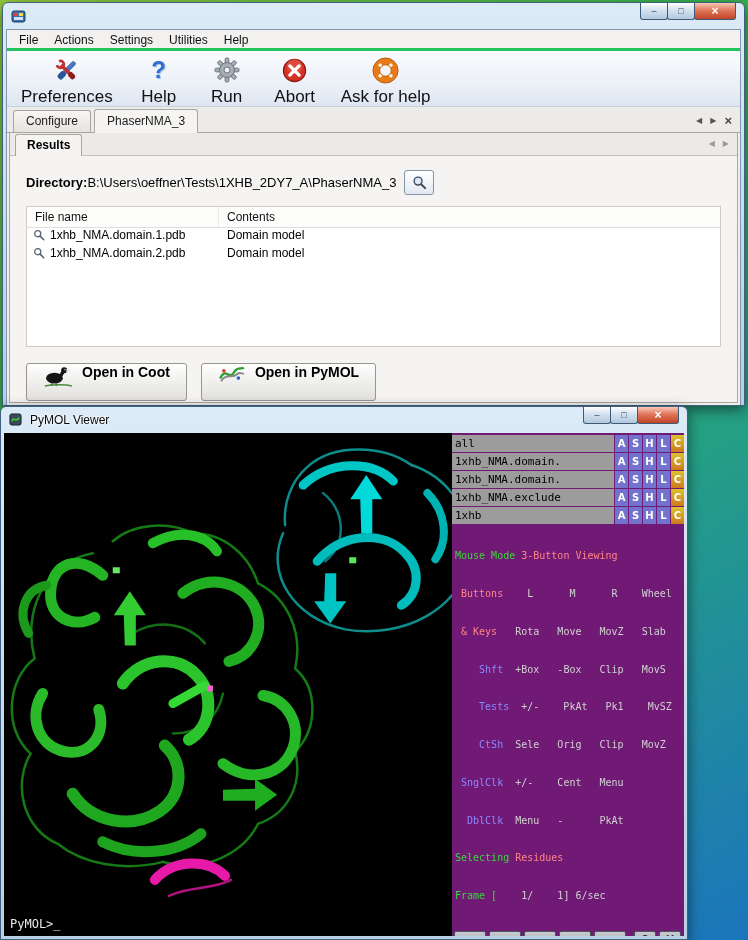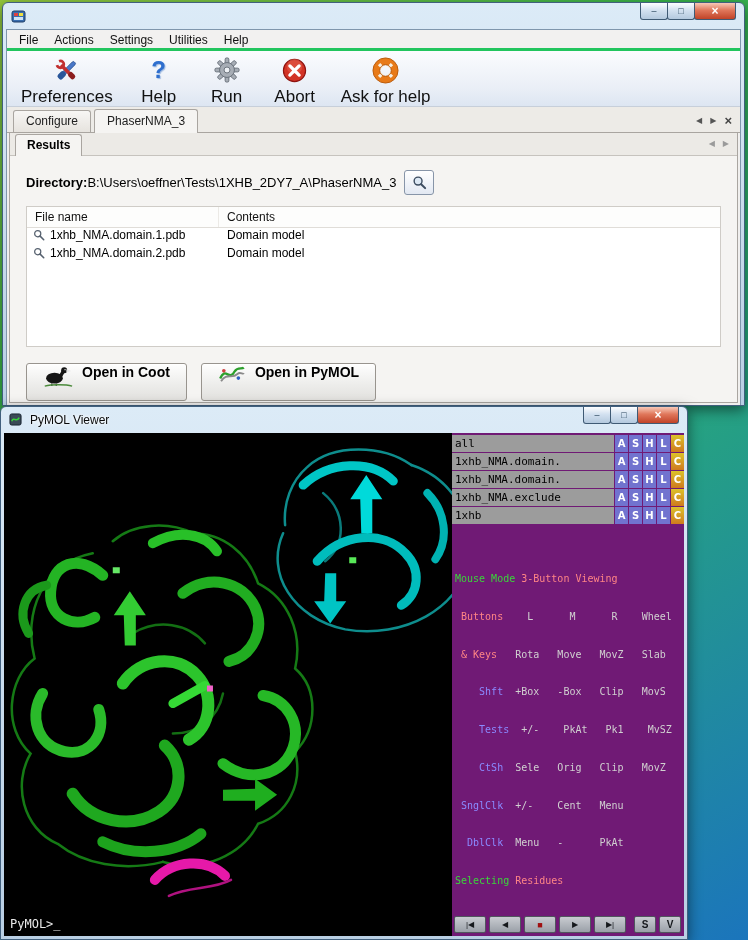--- a/index.html
+++ b/index.html
@@ -378,20 +378,21 @@
       <div class="mouse-panel">
         <div class="mline"><span class="mg">Mouse Mode</span><span class="mr"> 3-Button Viewing</span></div>
         <div class="mline"><span class="mr"> Buttons</span><span class="mw">    L      M      R    Wheel</span></div>
         <div class="mline"><span class="mr"> &amp; Keys</span><span class="mw">   Rota   Move   MovZ   Slab</span></div>
         <div class="mline"><span class="mb">    Shft</span><span class="mw">  +Box   -Box   Clip   MovS</span></div>
         <div class="mline"><span class="mb">    Tests</span><span class="mw">  +/-    PkAt   Pk1    MvSZ</span></div>
         <div class="mline"><span class="mb">    CtSh</span><span class="mw">  Sele   Orig   Clip   MovZ</span></div>
         <div class="mline"><span class="mb"> SnglClk</span><span class="mw">  +/-    Cent   Menu</span></div>
         <div class="mline"><span class="mb">  DblClk</span><span class="mw">  Menu   -      PkAt</span></div>
         <div class="mline"><span class="mg">Selecting</span><span class="mr"> Residues</span></div>
+        <div class="mline"><span class="mg">Frame [</span><span class="mw">    1/    1] 6/sec</span></div>
       </div>
 
       <div class="playback">
         <span class="pb">|◀</span>
         <span class="pb">◀</span>
         <span class="pb stop">■</span>
         <span class="pb">▶</span>
         <span class="pb">▶|</span>
         <span class="pb small gap">S</span>
         <span class="pb small">V</span>

